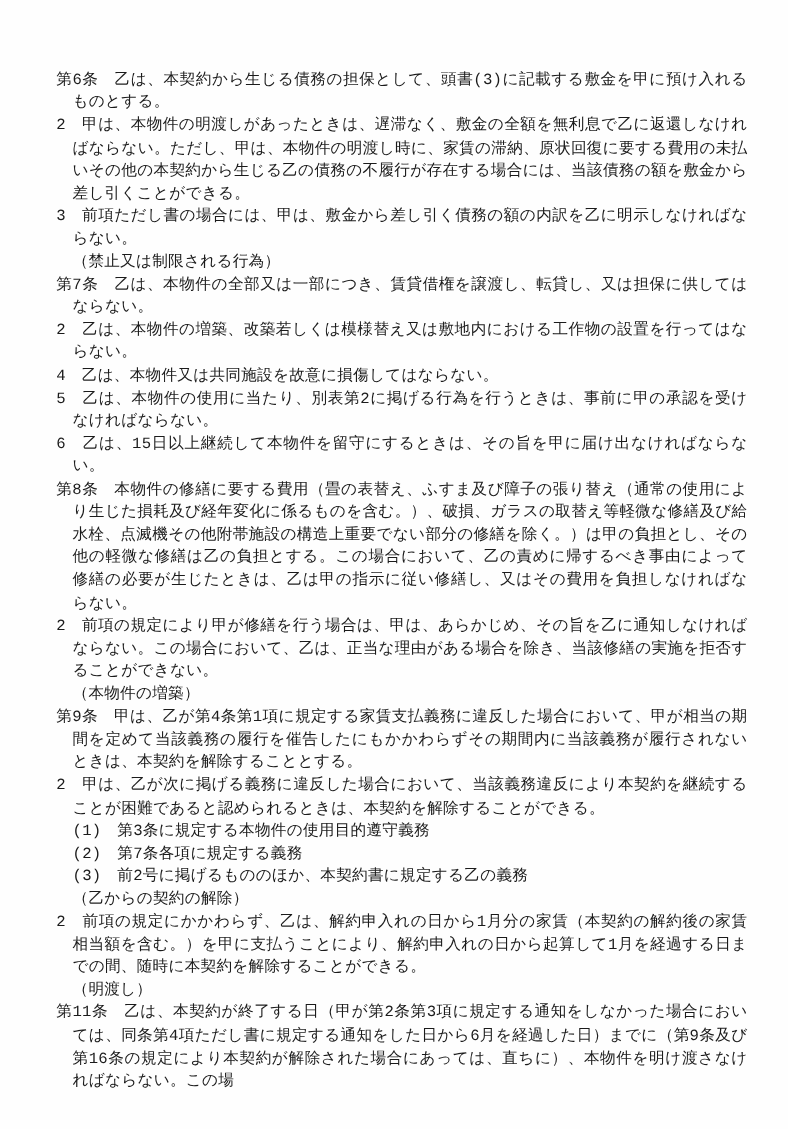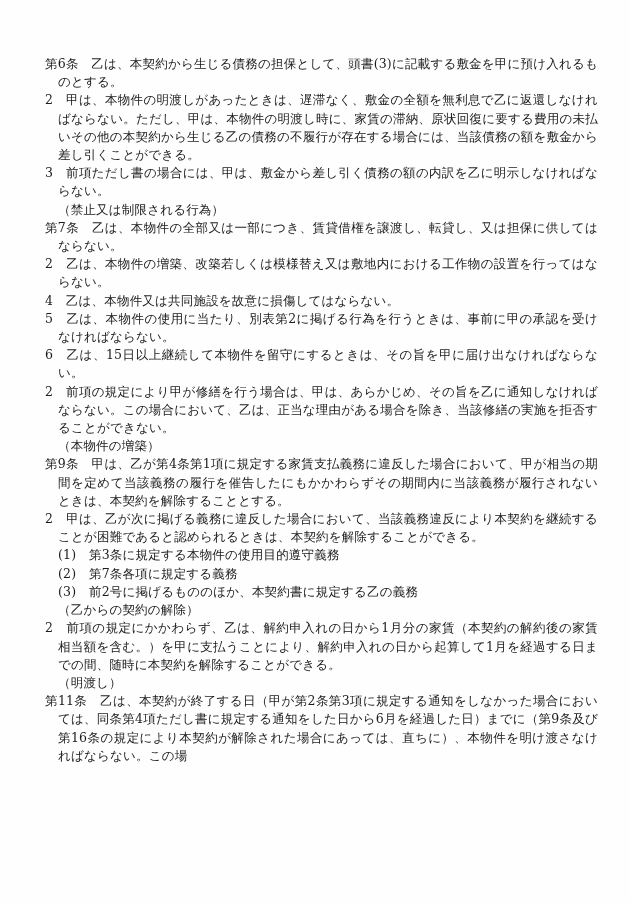--- a/index.html
+++ b/index.html
@@ -23,20 +23,21 @@
     font-family: "DejaVu Serif", "Liberation Serif", serif;
     font-size: 12.5px;
     line-height: 18.2px;
     letter-spacing: 0.2px;
     color: #1b1b1b;
     text-align: justify;
   }
   .doc p {
     margin: 0;
     padding: 0;
+    font-family: Liberation Mono, monospace;
   }
   
   .p-art {
     padding-left: 13px;
     text-indent: -13px;
   }
   
   .p-head {
     padding-left: 13px;
   }
@@ -52,20 +53,21 @@
   <div class="doc">
     <p class="p-art">第6条　乙は、本契約から生じる債務の担保として、頭書(3)に記載する敷金を甲に預け入れるものとする。</p>
     <p class="p-art">2　甲は、本物件の明渡しがあったときは、遅滞なく、敷金の全額を無利息で乙に返還しなければならない。ただし、甲は、本物件の明渡し時に、家賃の滞納、原状回復に要する費用の未払いその他の本契約から生じる乙の債務の不履行が存在する場合には、当該債務の額を敷金から差し引くことができる。</p>
     <p class="p-art">3　前項ただし書の場合には、甲は、敷金から差し引く債務の額の内訳を乙に明示しなければならない。</p>
     <p class="p-head">（禁止又は制限される行為）</p>
     <p class="p-art">第7条　乙は、本物件の全部又は一部につき、賃貸借権を譲渡し、転貸し、又は担保に供してはならない。</p>
     <p class="p-art">2　乙は、本物件の増築、改築若しくは模様替え又は敷地内における工作物の設置を行ってはならない。</p>
     <p class="p-art">4　乙は、本物件又は共同施設を故意に損傷してはならない。</p>
     <p class="p-art">5　乙は、本物件の使用に当たり、別表第2に掲げる行為を行うときは、事前に甲の承認を受けなければならない。</p>
     <p class="p-art">6　乙は、15日以上継続して本物件を留守にするときは、その旨を甲に届け出なければならない。</p>
+    <p class="p-art">第8条　本物件の修繕に要する費用（畳の表替え、ふすま及び障子の張り替え（通常の使用により生じた損耗及び経年変化に係るものを含む。）、破損、ガラスの取替え等軽微な修繕及び給水栓、点滅機その他附帯施設の構造上重要でない部分の修繕を除く。）は甲の負担とし、その他の軽微な修繕は乙の負担とする。この場合において、乙の責めに帰するべき事由によって修繕の必要が生じたときは、乙は甲の指示に従い修繕し、又はその費用を負担しなければならない。</p>
     <p class="p-art">2　前項の規定により甲が修繕を行う場合は、甲は、あらかじめ、その旨を乙に通知しなければならない。この場合において、乙は、正当な理由がある場合を除き、当該修繕の実施を拒否することができない。</p>
     <p class="p-head">（本物件の増築）</p>
     <p class="p-art">第9条　甲は、乙が第4条第1項に規定する家賃支払義務に違反した場合において、甲が相当の期間を定めて当該義務の履行を催告したにもかかわらずその期間内に当該義務が履行されないときは、本契約を解除することとする。</p>
     <p class="p-art">2　甲は、乙が次に掲げる義務に違反した場合において、当該義務違反により本契約を継続することが困難であると認められるときは、本契約を解除することができる。</p>
     <p class="p-item">(1)　第3条に規定する本物件の使用目的遵守義務</p>
     <p class="p-item">(2)　第7条各項に規定する義務</p>
     <p class="p-item">(3)　前2号に掲げるもののほか、本契約書に規定する乙の義務</p>
     <p class="p-head">（乙からの契約の解除）</p>
     <p class="p-art">2　前項の規定にかかわらず、乙は、解約申入れの日から1月分の家賃（本契約の解約後の家賃相当額を含む。）を甲に支払うことにより、解約申入れの日から起算して1月を経過する日までの間、随時に本契約を解除することができる。</p>
     <p class="p-head">（明渡し）</p>

